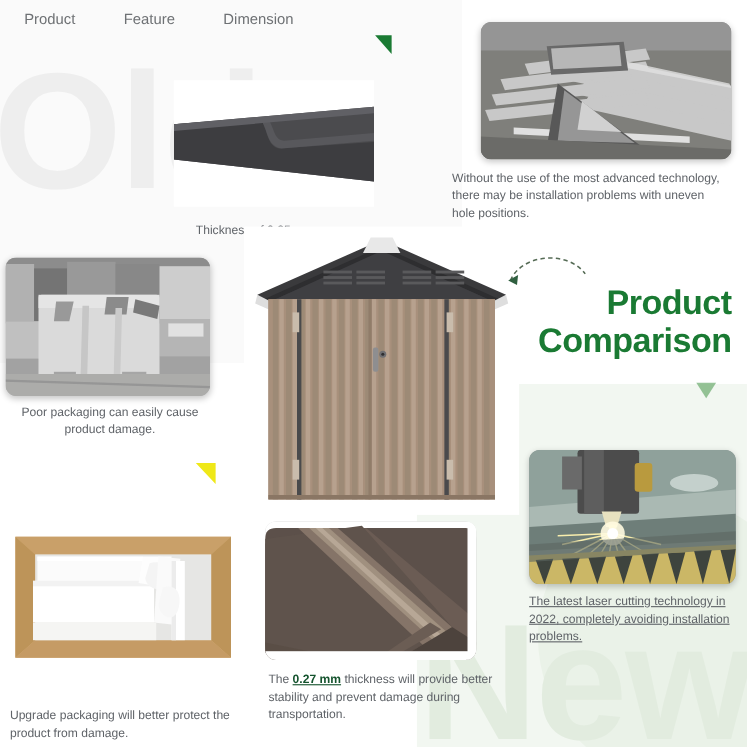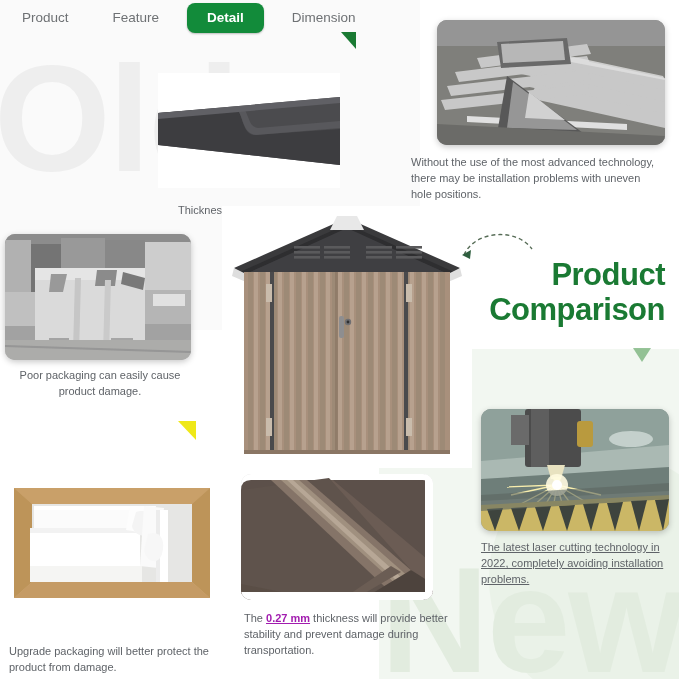--- a/index.html
+++ b/index.html
@@ -54,21 +54,21 @@
   }
 
   
   .photo{position:absolute;overflow:hidden;background:#dcdcdc;}
   .photo.rounded{border-radius:10px;}
   .photo.shadowed{box-shadow:0 2px 6px rgba(0,0,0,.22);}
 
   
   .cap{position:absolute;font-size:11px;line-height:1.45;color:#5f6368;}
   .cap.center{text-align:center;}
-  .u-bold{font-weight:bold;text-decoration:underline;color:#a21caf;}
+  .u-bold{font-weight:bold;text-decoration:underline;color:#14532d;}
 
   
   .heading{
     position:absolute;right:14px;top:258px;width:250px;
     text-align:right;font-size:31px;font-weight:bold;
     color:#1a7a33;line-height:1.12;letter-spacing:-0.5px;
   }
 
   
   .tri{position:absolute;width:0;height:0;}
@@ -102,21 +102,20 @@
   <div class="bg-old"></div>
   <div class="bg-new"></div>
   <div class="bg-new2"></div>
 
   <div class="wm wm-old">Old</div>
   <div class="wm wm-new">New</div>
 
   <div class="tabs">
     <div class="tab">Product</div>
     <div class="tab">Feature</div>
-    <div class="tab active">Detail</div>
     <div class="tab">Dimension</div>
   </div>
 
   <div class="photo" style="left:158px;top:73px;width:182px;height:115px;background:#ffffff;">
     <svg width="182" height="115" viewBox="0 0 182 115">
       <rect width="182" height="115" fill="#ffffff"></rect>
       <path d="M0,40 L182,24 L182,92 L0,72 Z" fill="#4b4b4e"></path>
       <path d="M0,40 L78,34 C86,44 84,60 96,62 L182,56 L182,92 L0,72 Z" fill="#3d3d40"></path>
       <path d="M78,34 C86,44 84,60 98,62 L182,55 L182,48 L100,55 C90,54 92,42 84,33 Z" fill="#58585c"></path>
       <path d="M0,40 L182,24 L182,30 L0,46 Z" fill="#606065"></path>

